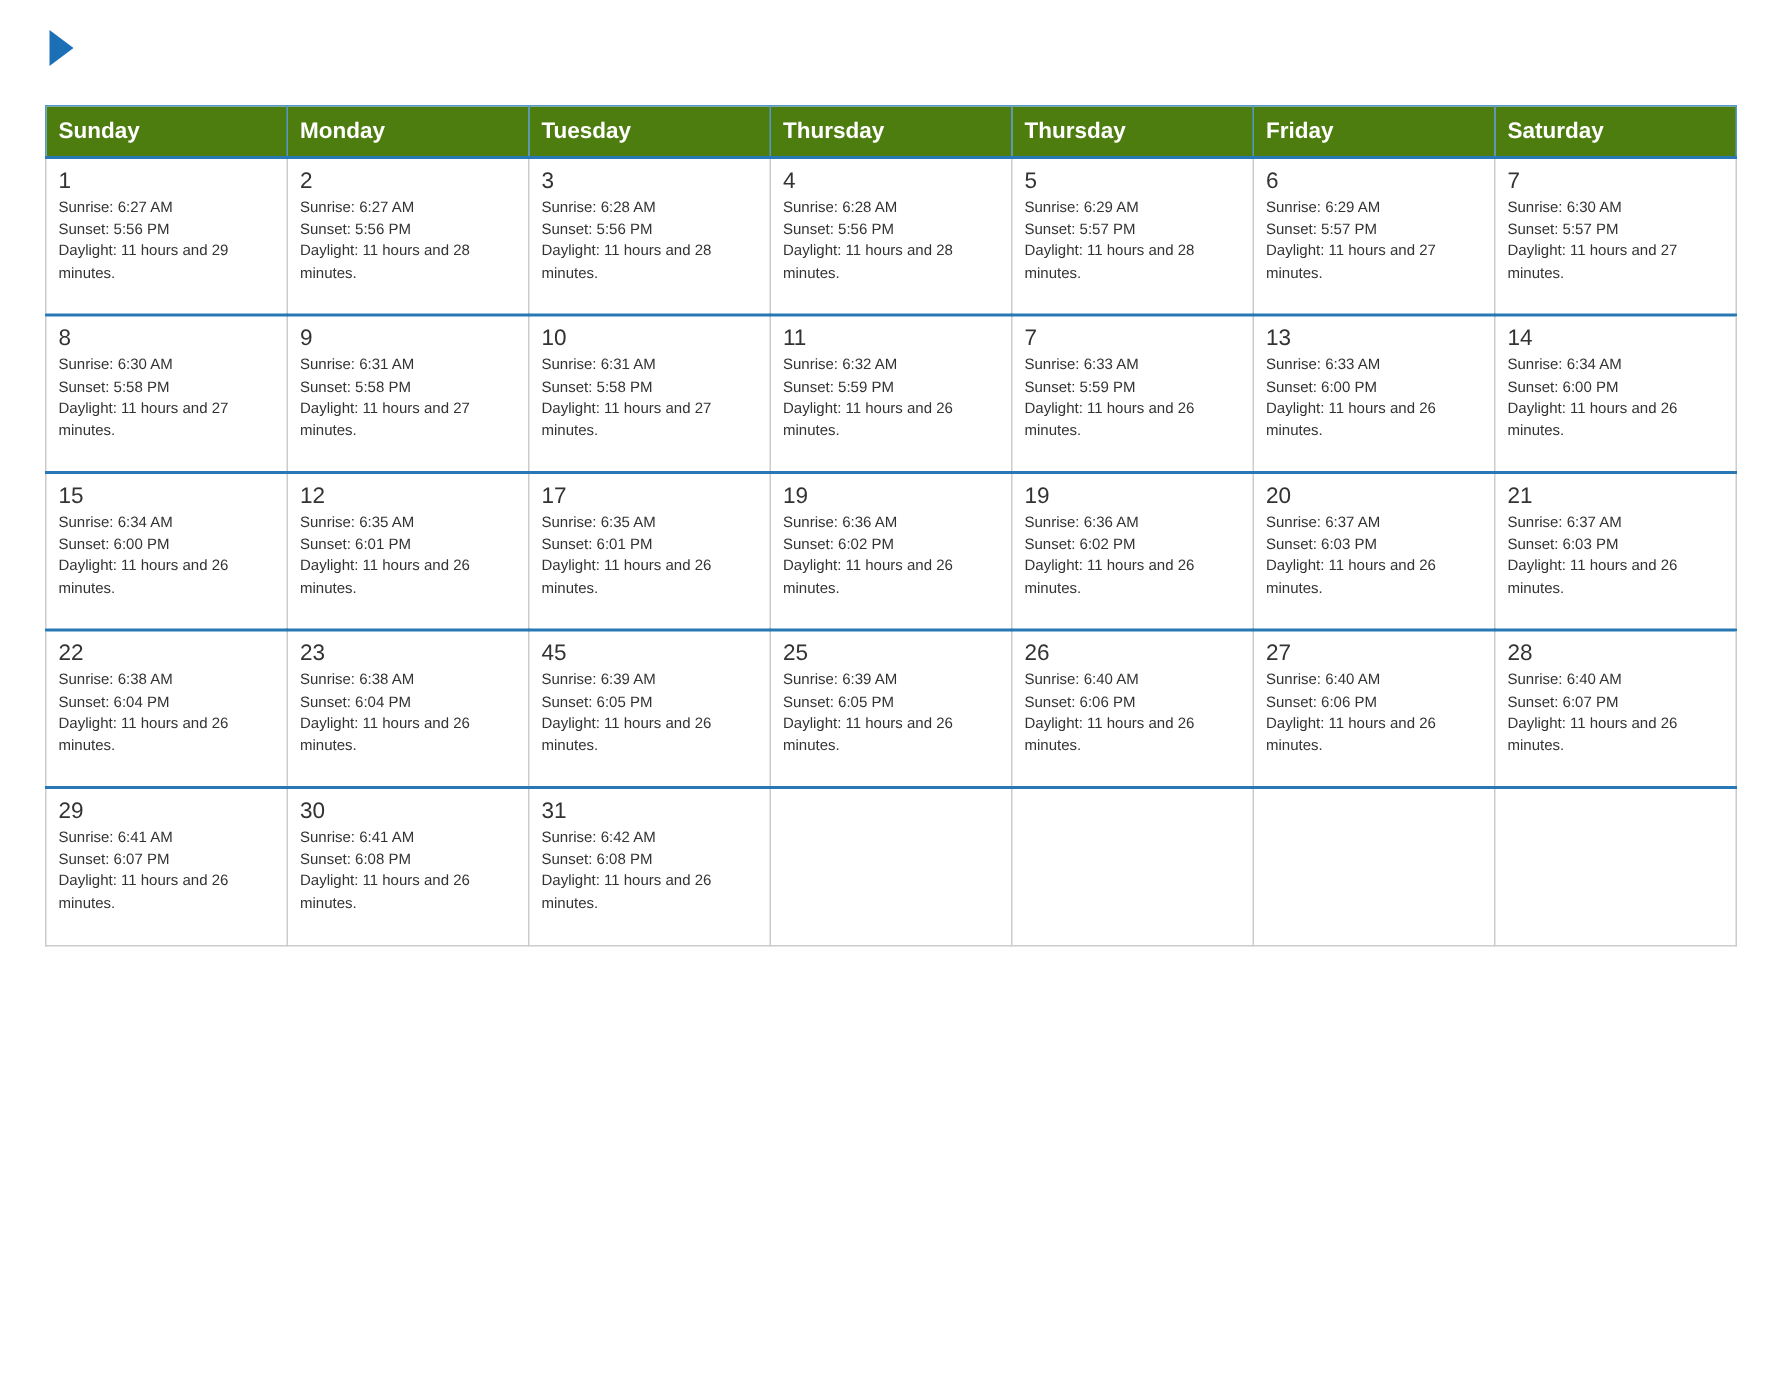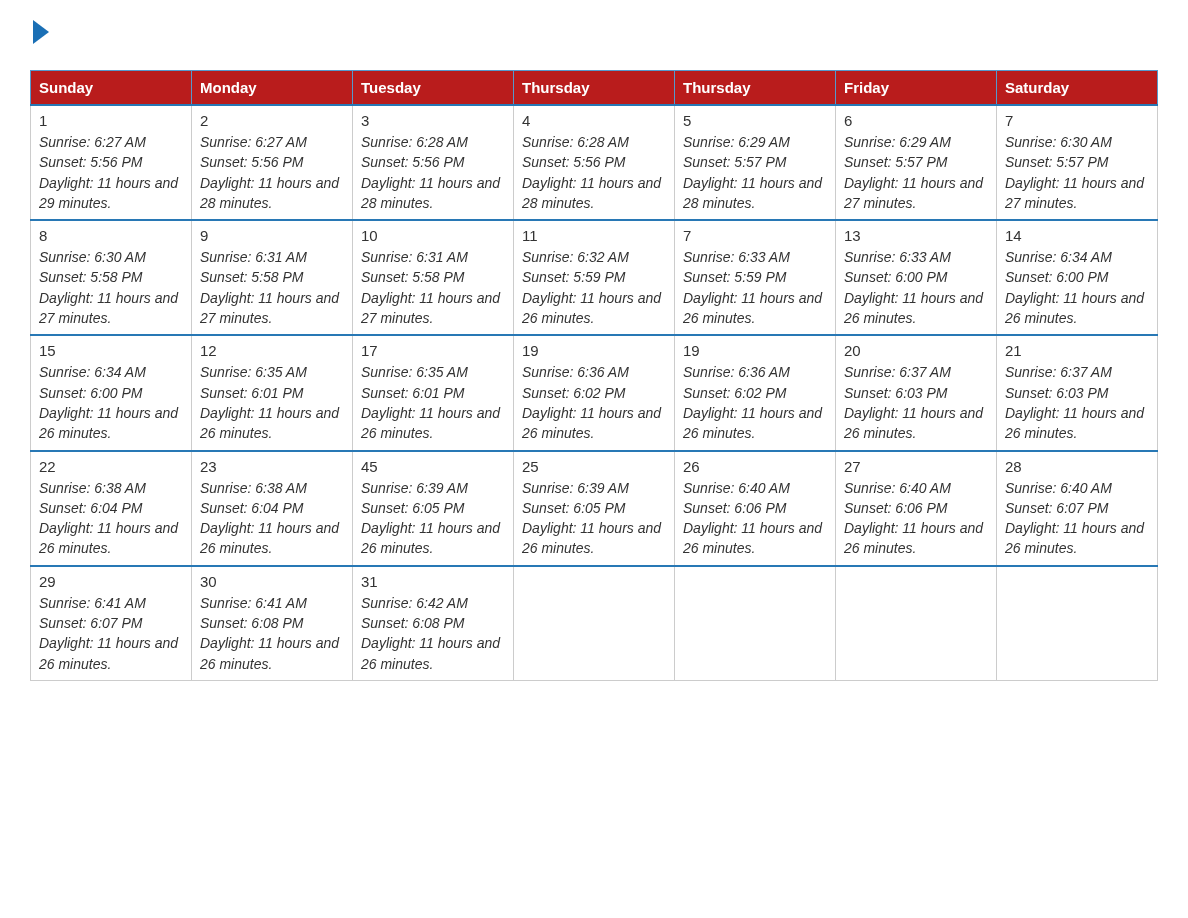--- a/index.html
+++ b/index.html
@@ -27,21 +27,21 @@
     .subtitle {
       font-size: 22px;
       color: #555;
     }
     table {
       width: 100%;
       border-collapse: collapse;
       table-layout: fixed;
     }
     thead tr {
-      background-color: #b91c1c;
+      background-color: #4d7c0f;
       margin-left: 24px;
     }
     thead th {
       color: #fff;
       font-size: 15px;
       font-weight: bold;
       padding: 8px 8px;
       border: 1px solid #5599cc;
       text-align: left;
     }
@@ -60,24 +60,23 @@
       height: 105px;
     }
     .day-num {
       font-size: 15px;
       font-weight: normal;
       color: #333;
       display: block;
       margin-bottom: 3px;
     }
     .day-info {
-      font-size: 14px;
+      font-size: 10px;
       line-height: 1.45;
       color: #333;
-      font-style: italic;
     }
     .empty-cell {
       border: 1px solid #ccc;
       background: #fff;
     }
     
     .logo-wrap {
       display: flex;
       flex-direction: column;
       line-height: 1;

